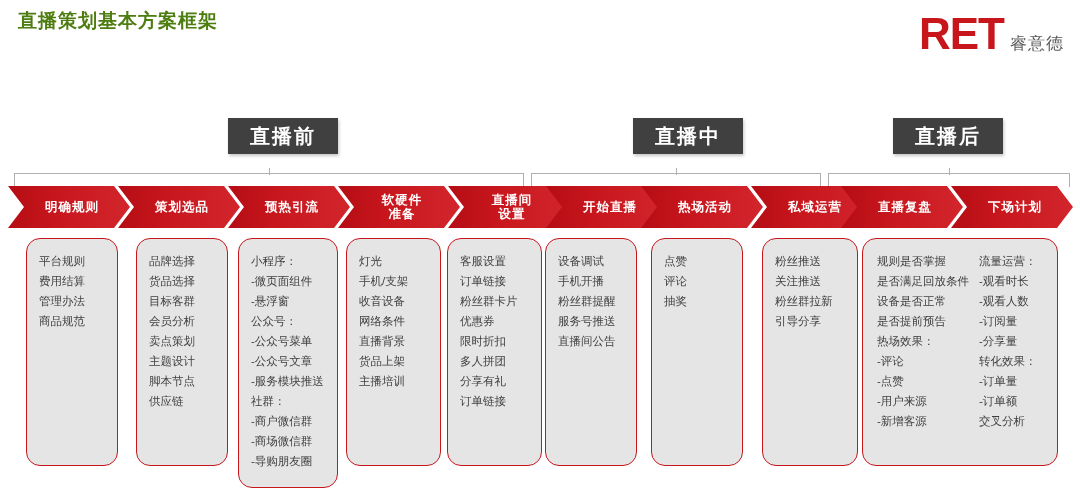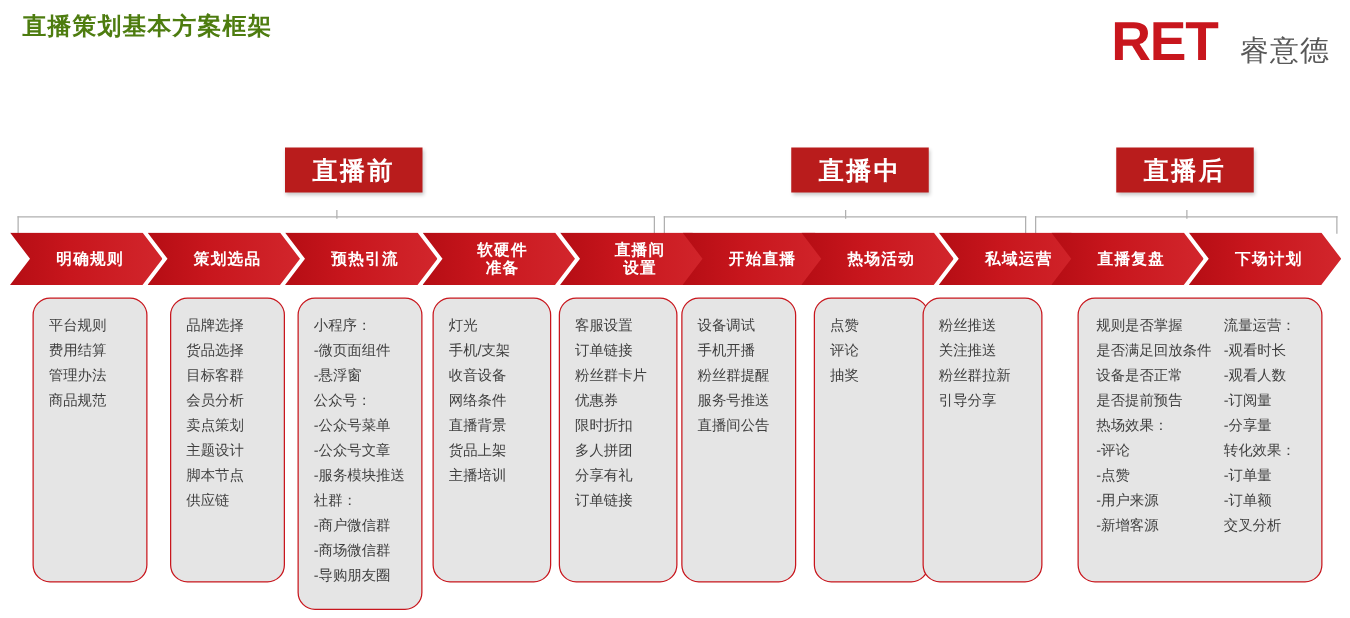--- a/index.html
+++ b/index.html
@@ -34,33 +34,33 @@
     align-items: baseline;
   }
   #brand-logo .brand-ret {
     font-size: 44px;
     font-weight: bold;
     color: #c8161d;
     letter-spacing: -1px;
     line-height: 1;
   }
   #brand-logo .brand-cn {
-    font-size: 23px;
+    font-size: 17px;
     color: #595959;
-    margin-left: 18px;
+    margin-left: 6px;
     line-height: 1;
     letter-spacing: 1px;
   }
 
   
   .phase-banner {
     position: absolute;
     top: 118px;
     height: 36px;
-    background: #b91c1c;
+    background: #404040;
     color: #ffffff;
     font-size: 20px;
     font-weight: bold;
     letter-spacing: 2px;
     display: flex;
     align-items: center;
     justify-content: center;
     box-shadow: 1px 2px 3px rgba(0,0,0,0.22);
   }
   #phase-banner-0 { left: 228px; width: 110px; }
@@ -295,21 +295,21 @@
         <li>直播间公告</li>
       </ul>
     </div>
     <div class="content-box" style="left: 651px; top: 238px; width: 92px; height: 228px;">
       <ul class="box-list">
         <li>点赞</li>
         <li>评论</li>
         <li>抽奖</li>
       </ul>
     </div>
-    <div class="content-box" style="left: 738px; top: 238px; width: 96px; height: 228px;">
+    <div class="content-box" style="left: 762px; top: 238px; width: 96px; height: 228px;">
       <ul class="box-list">
         <li>粉丝推送</li>
         <li>关注推送</li>
         <li>粉丝群拉新</li>
         <li>引导分享</li>
       </ul>
     </div>
     <div class="content-box" style="left: 862px; top: 238px; width: 196px; height: 228px;">
       <div class="box-cols">
         <ul class="box-list col-left">

